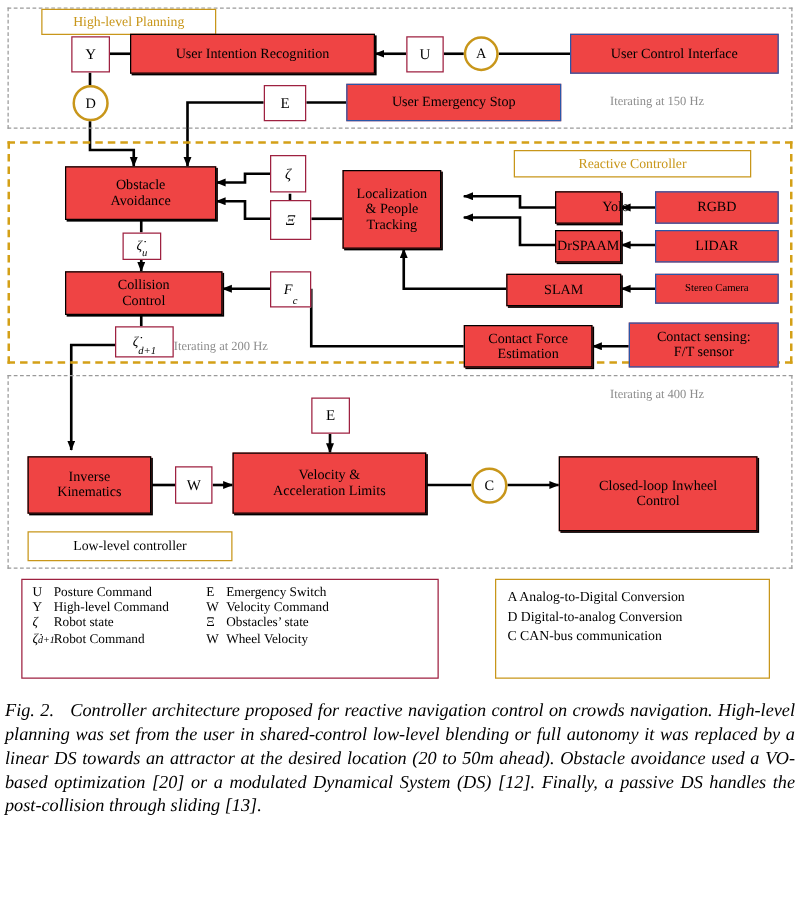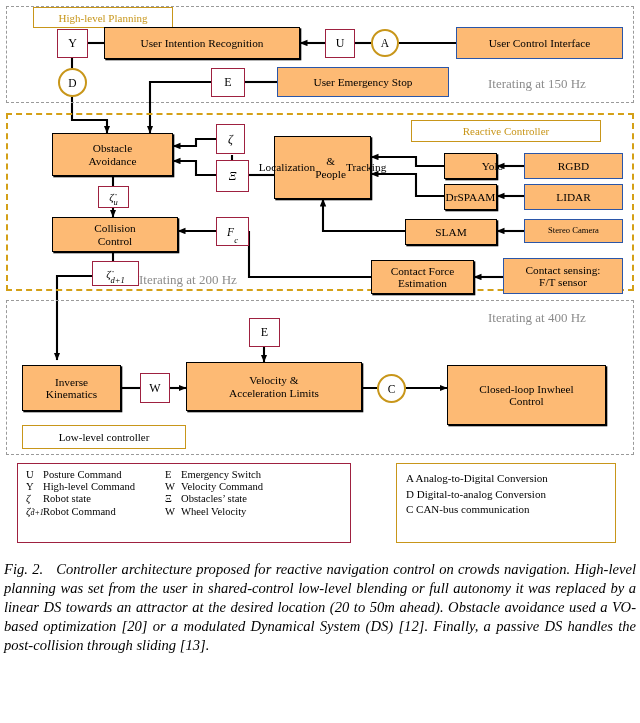--- a/index.html
+++ b/index.html
@@ -37,21 +37,21 @@
   .sec-gold { border: 2px dashed #d4a017; }
 
   
   .node {
     position: absolute;
     box-sizing: border-box;
     display: flex;
     align-items: center;
     justify-content: center;
     text-align: center;
-    background: #fdba74;
+    background: #ef4444;
     line-height: 1.08;
   }
   .node-black {
     border: 1.7px solid #000;
     box-shadow: 1.3px 1.3px 0 #000;
     font-size: 11.3px;
   }
   .node-blue {
     border: 1.7px solid #2b56a8;
     font-size: 11.3px;
@@ -96,21 +96,21 @@
     align-items: center;
     justify-content: center;
     font-size: 11px;
   }
   .goldbox.gold-text { color: #c8961a; }
 
   
   .rate {
     position: absolute;
     color: #8c8c8c;
-    font-size: 13px;
+    font-size: 10px;
     white-space: nowrap;
   }
 
   
   .legend {
     position: absolute;
     box-sizing: border-box;
     background: #fff;
   }
   .legend-crimson { border: 1.7px solid #9e2140; }
@@ -258,21 +258,21 @@
 
   <div class="node node-black" style="left:52px; top:133px; width:121px; height:43px; flex-direction:column;">
     <span>Obstacle</span>
     <span>Avoidance</span>
   </div>
 
   <div class="sig" style="left:216px; top:124px; width:29px; height:30px;">ζ</div>
 
   <div class="sig" style="left:216px; top:160px; width:33px; height:32px;">Ξ</div>
 
-  <div class="node node-black" style="left:274px; top:136px; width:97px; height:63px; flex-direction:row;">
+  <div class="node node-black" style="left:274px; top:136px; width:79px; height:63px; flex-direction:column;">
     <span>Localization</span>
     <span>&amp; People</span>
     <span>Tracking</span>
   </div>
 
   <div class="node node-black" style="left:444px; top:153px; width:53px; height:26px;padding-left:44px;">Yolo</div>
   <div class="node node-blue" style="left:524px; top:153px; width:99px; height:26px;">RGBD</div>
 
   <div class="node node-black" style="left:444px; top:184px; width:53px; height:26px;">DrSPAAM</div>
   <div class="node node-blue" style="left:524px; top:184px; width:99px; height:26px;text-align:right;">LIDAR</div>
@@ -312,21 +312,21 @@
 
   <div class="sig plain" style="left:249px; top:318px; width:31px; height:29px;">E</div>
 
   <div class="node node-black" style="left:22px; top:365px; width:99px; height:46px; flex-direction:column;">
     <span>Inverse</span>
     <span>Kinematics</span>
   </div>
 
   <div class="sig plain" style="left:140px; top:373px; width:30px; height:30px;">W</div>
 
-  <div class="node node-black" style="left:186px; top:362px; width:176px; height:49px; flex-direction:column;">
+  <div class="node node-black" style="left:186px; top:362px; width:155px; height:49px; flex-direction:column;">
     <span>Velocity &amp;</span>
     <span>Acceleration Limits</span>
   </div>
 
   <div class="circ" style="left:377px; top:374px; width:29px; height:29px;">C</div>
 
   <div class="node node-black" style="left:447px; top:365px; width:159px; height:60px; flex-direction:column;">
     <span>Closed-loop Inwheel</span>
     <span>Control</span>
   </div>

